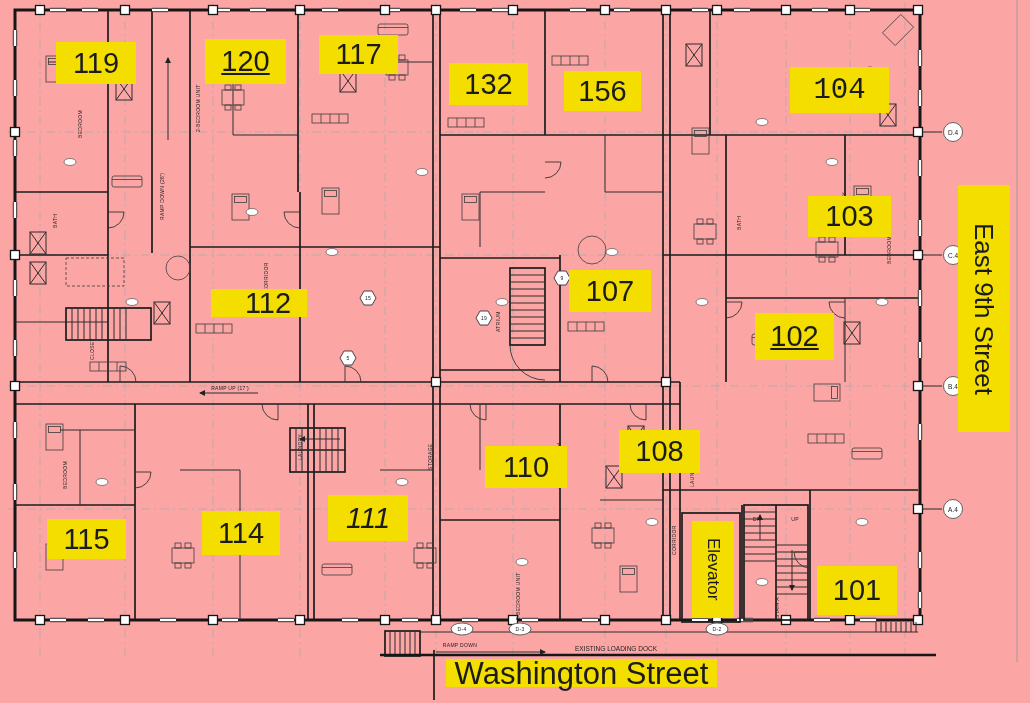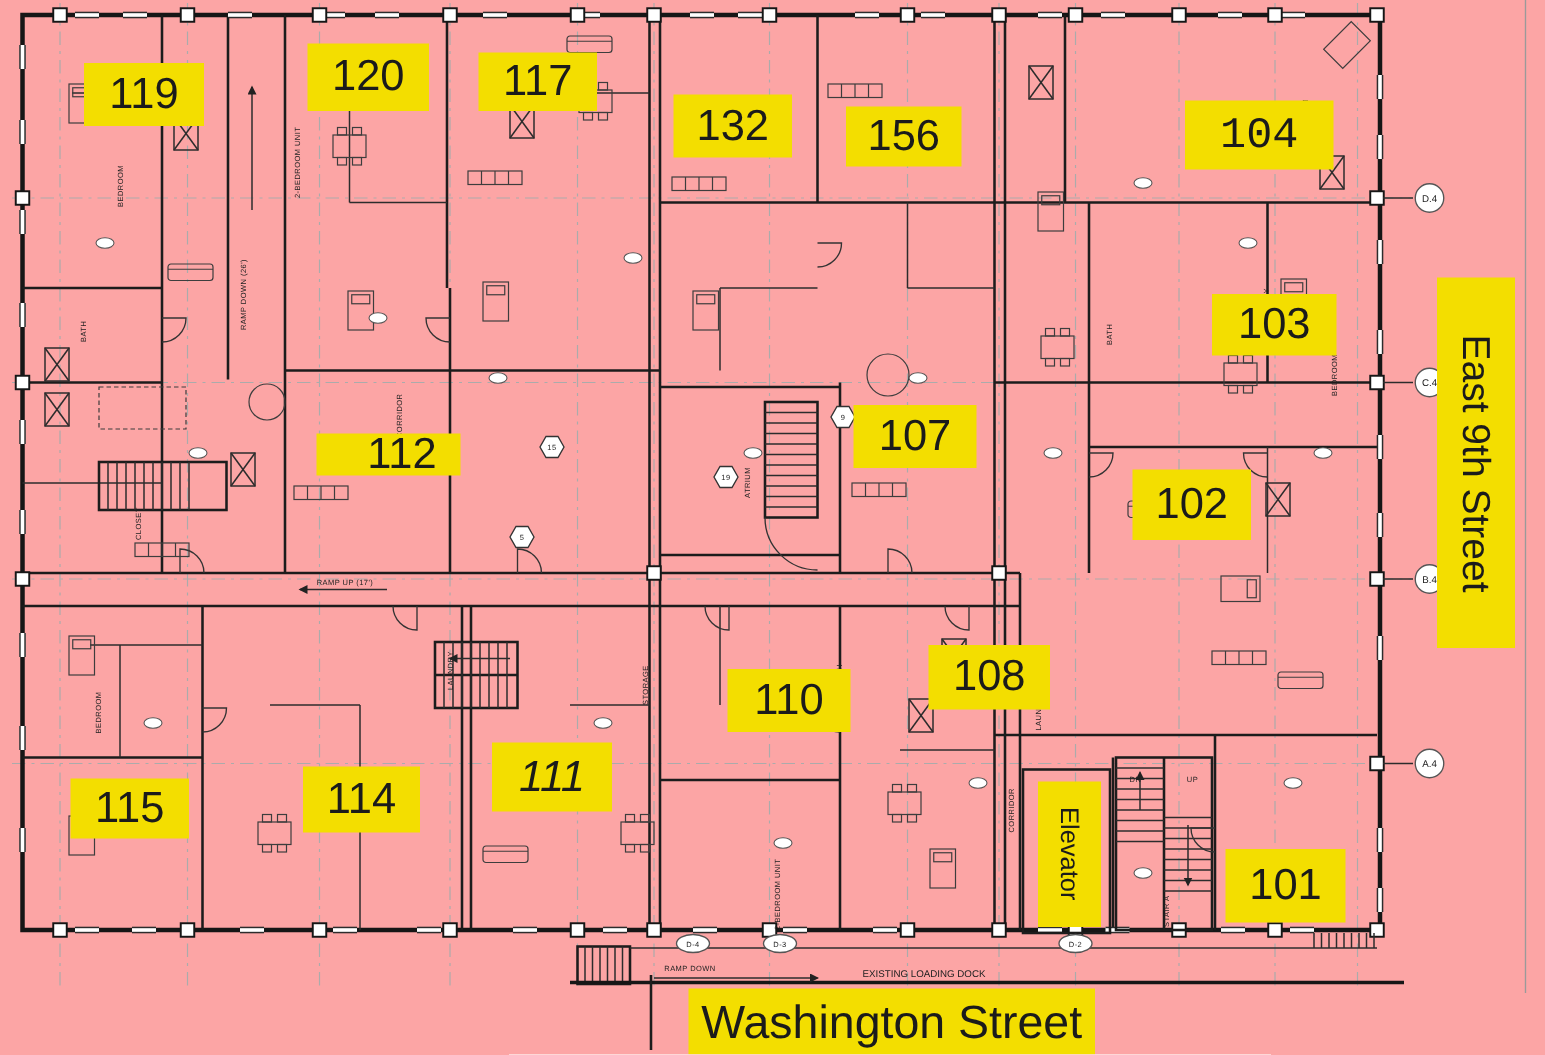--- a/index.html
+++ b/index.html
@@ -483,33 +483,33 @@
     <ellipse class="bub" cx="462" cy="629" rx="11" ry="6"></ellipse>
     <text class="t" x="462" y="631" text-anchor="middle" font-size="5.5">D-4</text>
     <ellipse class="bub" cx="520" cy="629" rx="11" ry="6"></ellipse>
     <text class="t" x="520" y="631" text-anchor="middle" font-size="5.5">D-3</text>
     <ellipse class="bub" cx="717" cy="629" rx="11" ry="6"></ellipse>
     <text class="t" x="717" y="631" text-anchor="middle" font-size="5.5">D-2</text>
   </g>
 </svg>
 
   <div class="ulabel" style="left:56px;top:42px;width:80px;height:42px;">119</div>
-  <div class="ulabel" style="left:205px;top:29px;width:81px;height:45px;">120</div>
+  <div class="ulabel" style="left:205px;top:39px;width:81px;height:45px;text-decoration:underline;">120</div>
   <div class="ulabel" style="left:319px;top:35px;width:79px;height:39px;">117</div>
   <div class="ulabel" style="left:449px;top:63px;width:79px;height:42px;">132</div>
   <div class="ulabel" style="left:564px;top:71px;width:77px;height:40px;">156</div>
   <div class="ulabel" style="left:790px;top:67px;width:99px;height:46px;font-family:Liberation Mono, monospace;">104</div>
   <div class="ulabel" style="left:808px;top:196px;width:83px;height:41px;">103</div>
   <div class="ulabel" style="left:569px;top:270px;width:82px;height:42px;">107</div>
-  <div class="ulabel" style="left:755px;top:313px;width:79px;height:47px;">102</div>
+  <div class="ulabel" style="left:755px;top:313px;width:79px;height:47px;text-decoration:underline;">102</div>
   <div class="ulabel" style="left:211px;top:289px;width:78px;height:28px;padding-left:18px;">112</div>
   <div class="ulabel" style="left:575px;top:430px;width:81px;height:43px;margin-left:44px;">108</div>
   <div class="ulabel" style="left:449px;top:446px;width:82px;height:42px;margin-left:36px;">110</div>
   <div class="ulabel" style="left:328px;top:495px;width:80px;height:46px;font-style:italic;">111</div>
   <div class="ulabel" style="left:202px;top:480px;width:78px;height:44px;margin-top:31px;">114</div>
   <div class="ulabel" style="left:47px;top:519px;width:79px;height:40px;">115</div>
   <div class="ulabel" style="left:817px;top:566px;width:80px;height:49px;">101</div>
 
   <div class="ulabel vtext lbl-elevator" style="left:692px;top:521px;width:42px;height:97px;">Elevator</div>
   <div class="ulabel vtext lbl-east" style="left:958px;top:185px;width:52px;height:247px;">East 9th Street</div>
-  <div class="ulabel lbl-washington" style="left:459px;top:659px;width:271px;height:44px;">Washington Street</div>
+  <div class="ulabel lbl-washington" style="left:446px;top:659px;width:271px;height:28px;">Washington Street</div>
 
 </div>
 
 </body></html>

